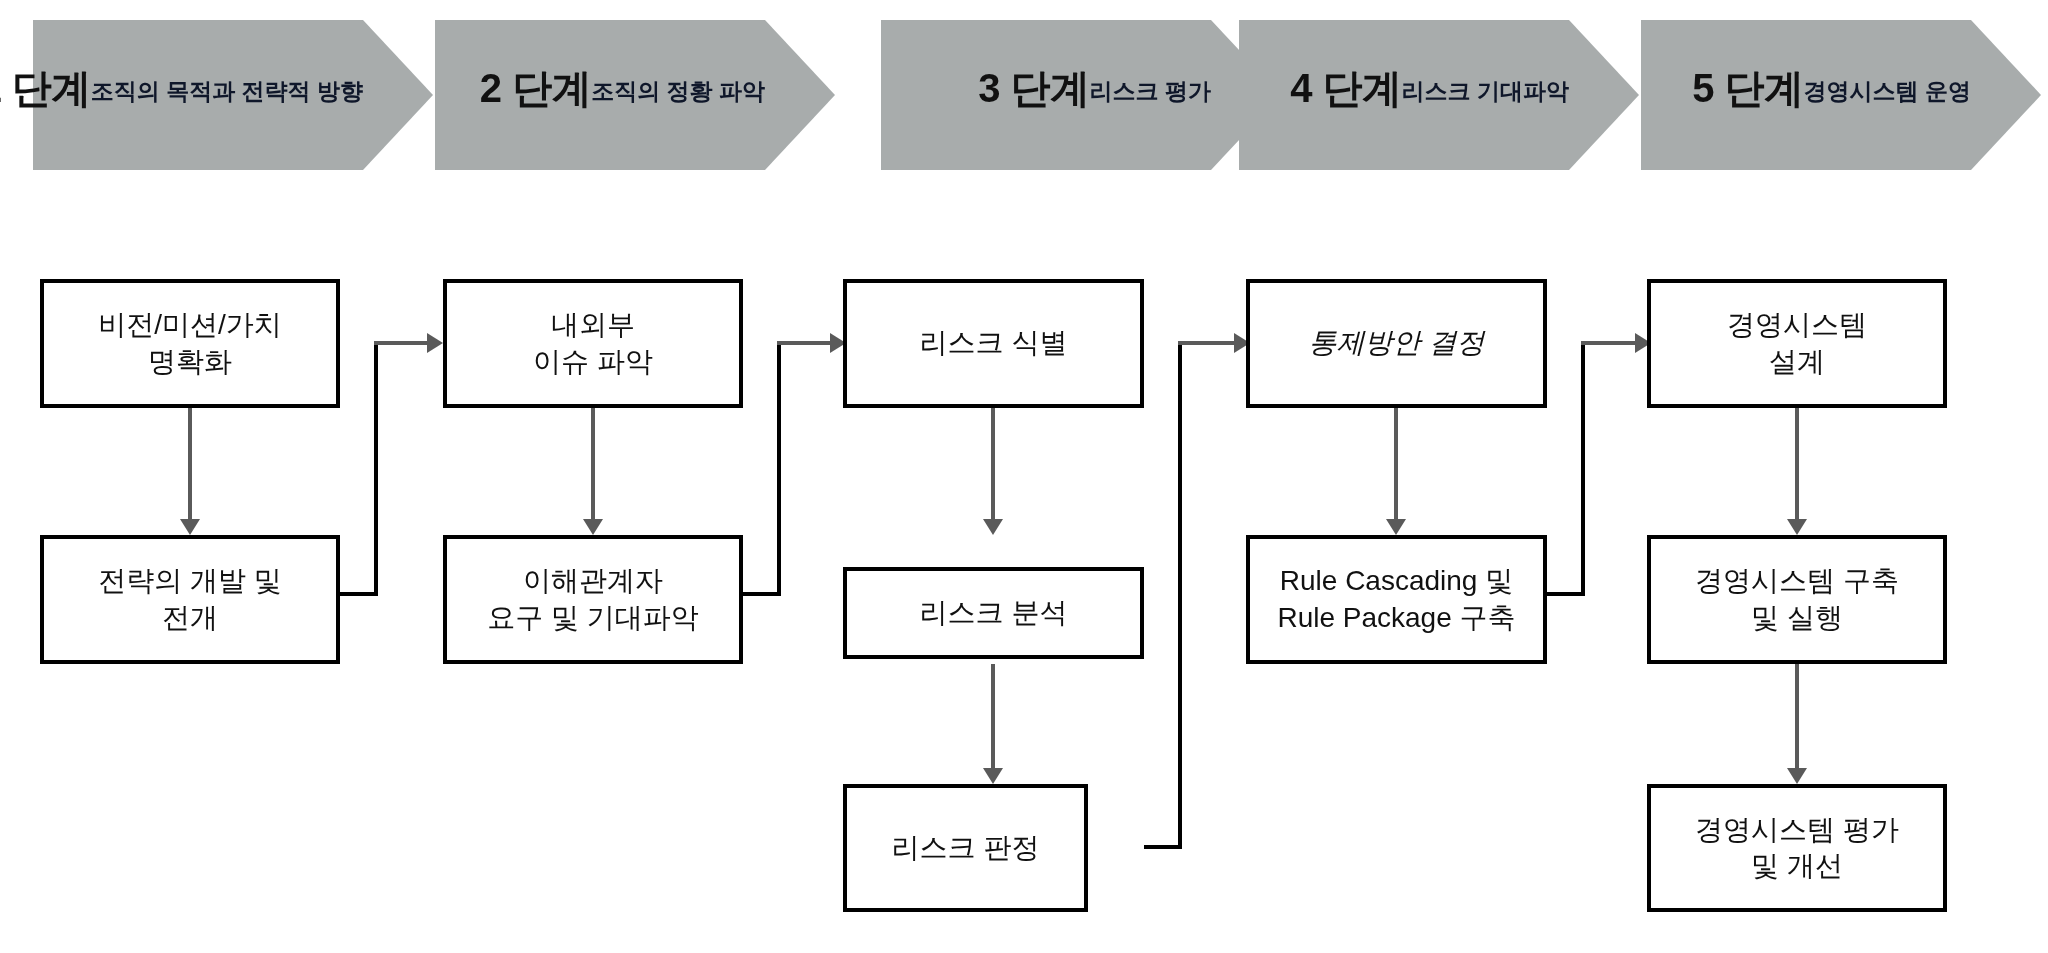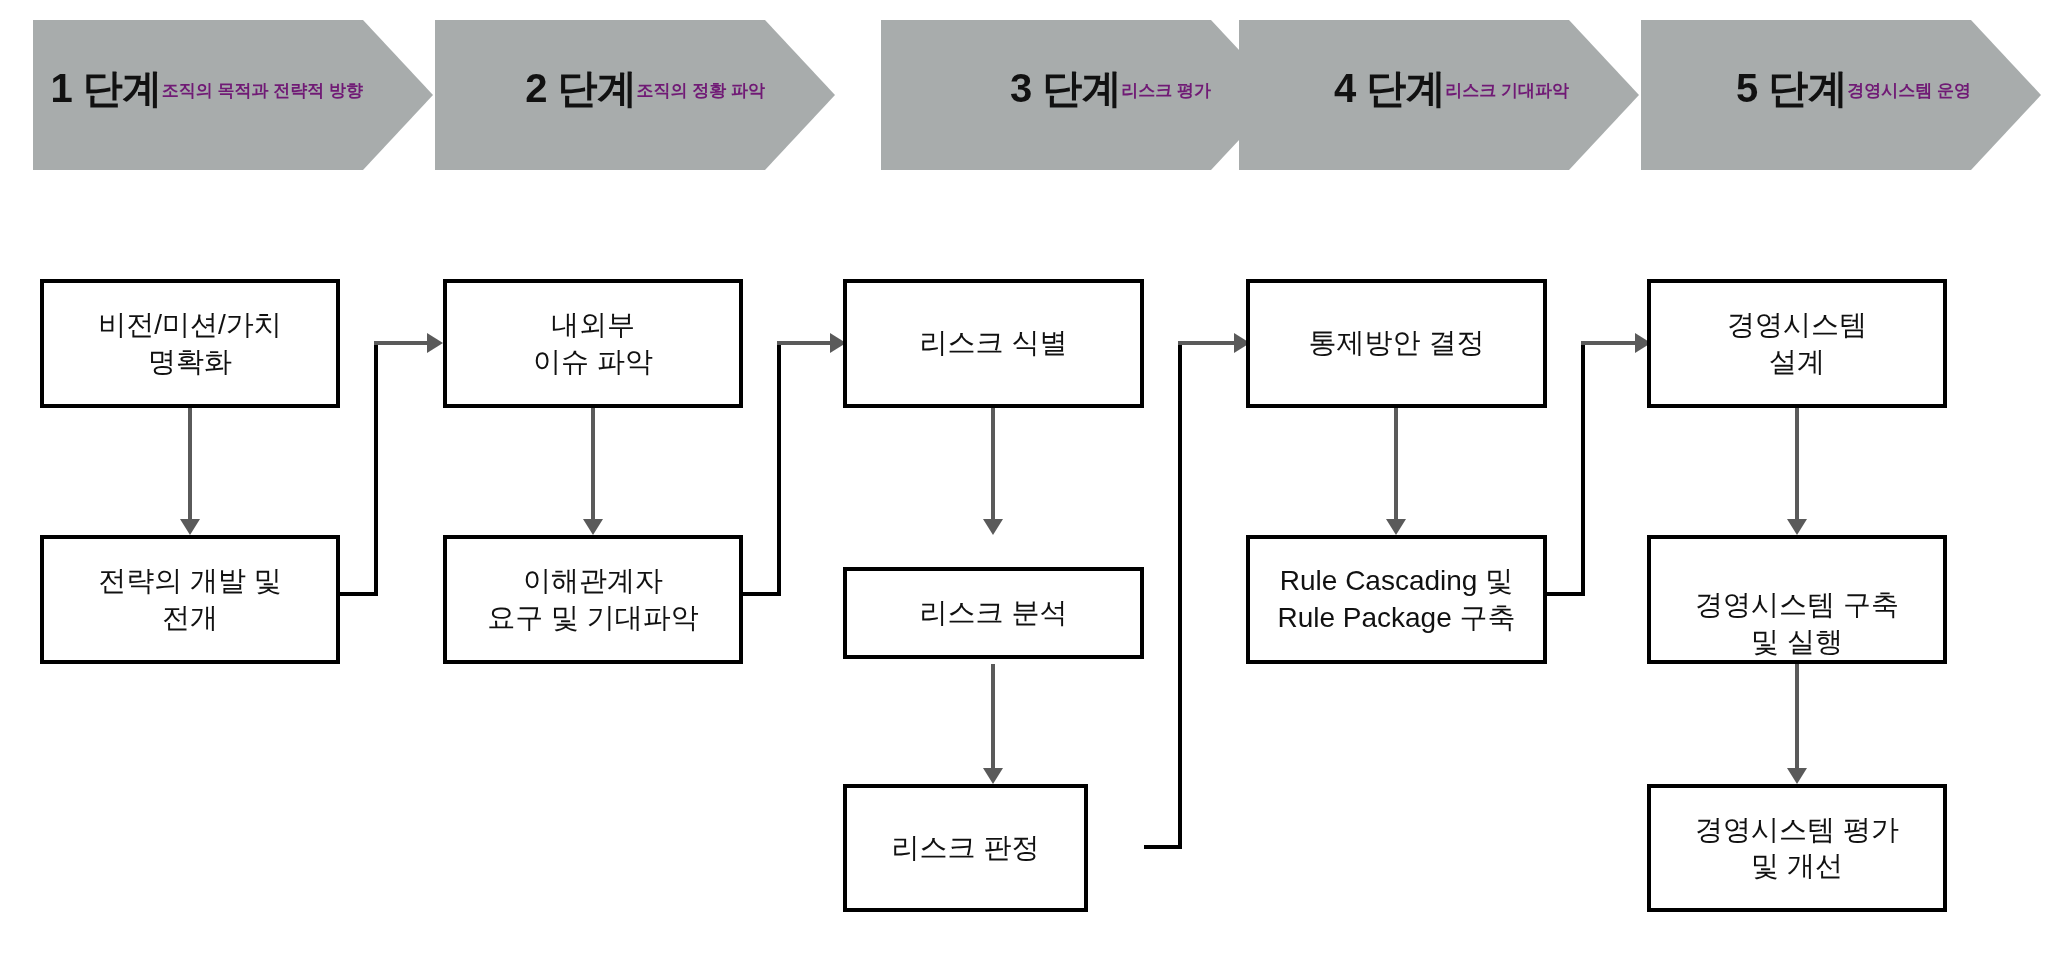--- a/index.html
+++ b/index.html
@@ -42,23 +42,23 @@
   }
   .chev-title {
     font-size: 40px;
     font-weight: bold;
     color: #111111;
     line-height: 1.08;
     letter-spacing: -0.5px;
     white-space: nowrap;
   }
   .chev-sub {
-    font-size: 17px;
+    font-size: 23px;
     font-weight: bold;
-    color: #701a75;
+    color: #0f172a;
     line-height: 1.25;
     margin-top: 4px;
     white-space: nowrap;
   }
   .node {
     position: absolute;
     box-sizing: border-box;
     border: 4px solid #000000;
     background: #ffffff;
     display: flex;
@@ -237,21 +237,21 @@
     <div class="node-label">리스크 판정</div>
   </div>
 
   <div class="hline" style="left:1144px; top:845px; width:38px; height:4px;"></div>
   <div class="vline" style="left:1178px; top:341px; width:4px; height:508px;"></div>
   <div class="arrow-h" style="left:1178px; top:343px; width:72px;">
     <div class="stem" style="width:56px;"></div>
     <div class="head" style="left:56px;"></div>
   </div>
 
-  <div class="node" style="left:1246px; top:279px; width:301px; height:129px;">
+  <div class="node" style="left:1246px; top:279px; width:301px; height:129px;font-style:italic;">
     <div class="node-label">통제방안 결정</div>
   </div>
 
   <div class="arrow-v" style="left:1396px; top:408px; height:127px;">
     <div class="stem" style="height:111px;"></div>
     <div class="head" style="top:111px;"></div>
   </div>
 
   <div class="node" style="left:1246px; top:535px; width:301px; height:129px;">
     <div class="node-label">Rule Cascading 및
@@ -268,21 +268,21 @@
   <div class="node" style="left:1647px; top:279px; width:300px; height:129px;">
     <div class="node-label">경영시스템
 설계</div>
   </div>
 
   <div class="arrow-v" style="left:1797px; top:408px; height:127px;">
     <div class="stem" style="height:111px;"></div>
     <div class="head" style="top:111px;"></div>
   </div>
 
-  <div class="node" style="left:1647px; top:535px; width:300px; height:129px;align-items:flex-end;">
+  <div class="node" style="left:1647px; top:535px; width:300px; height:129px;">
     <div class="node-label">경영시스템 구축
 및 실행</div>
   </div>
 
   <div class="arrow-v" style="left:1797px; top:664px; height:120px;">
     <div class="stem" style="height:104px;"></div>
     <div class="head" style="top:104px;"></div>
   </div>
 
   <div class="node" style="left:1647px; top:784px; width:300px; height:128px;">

